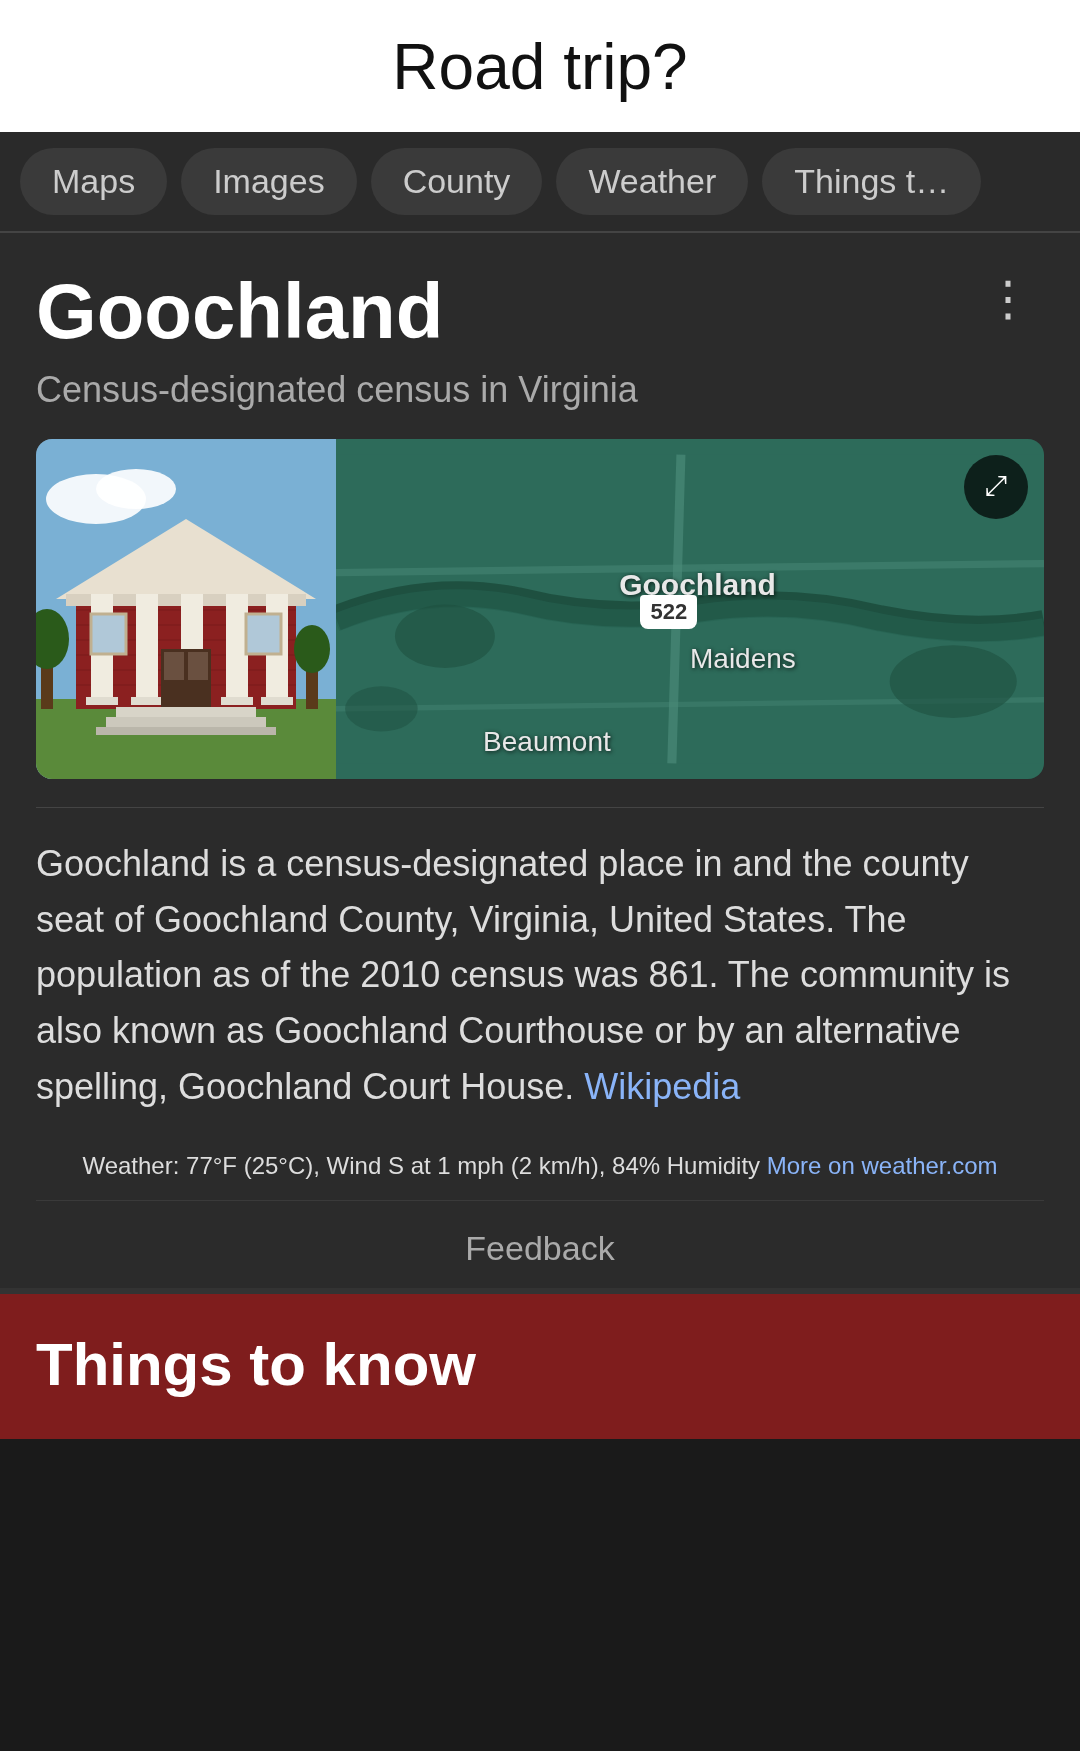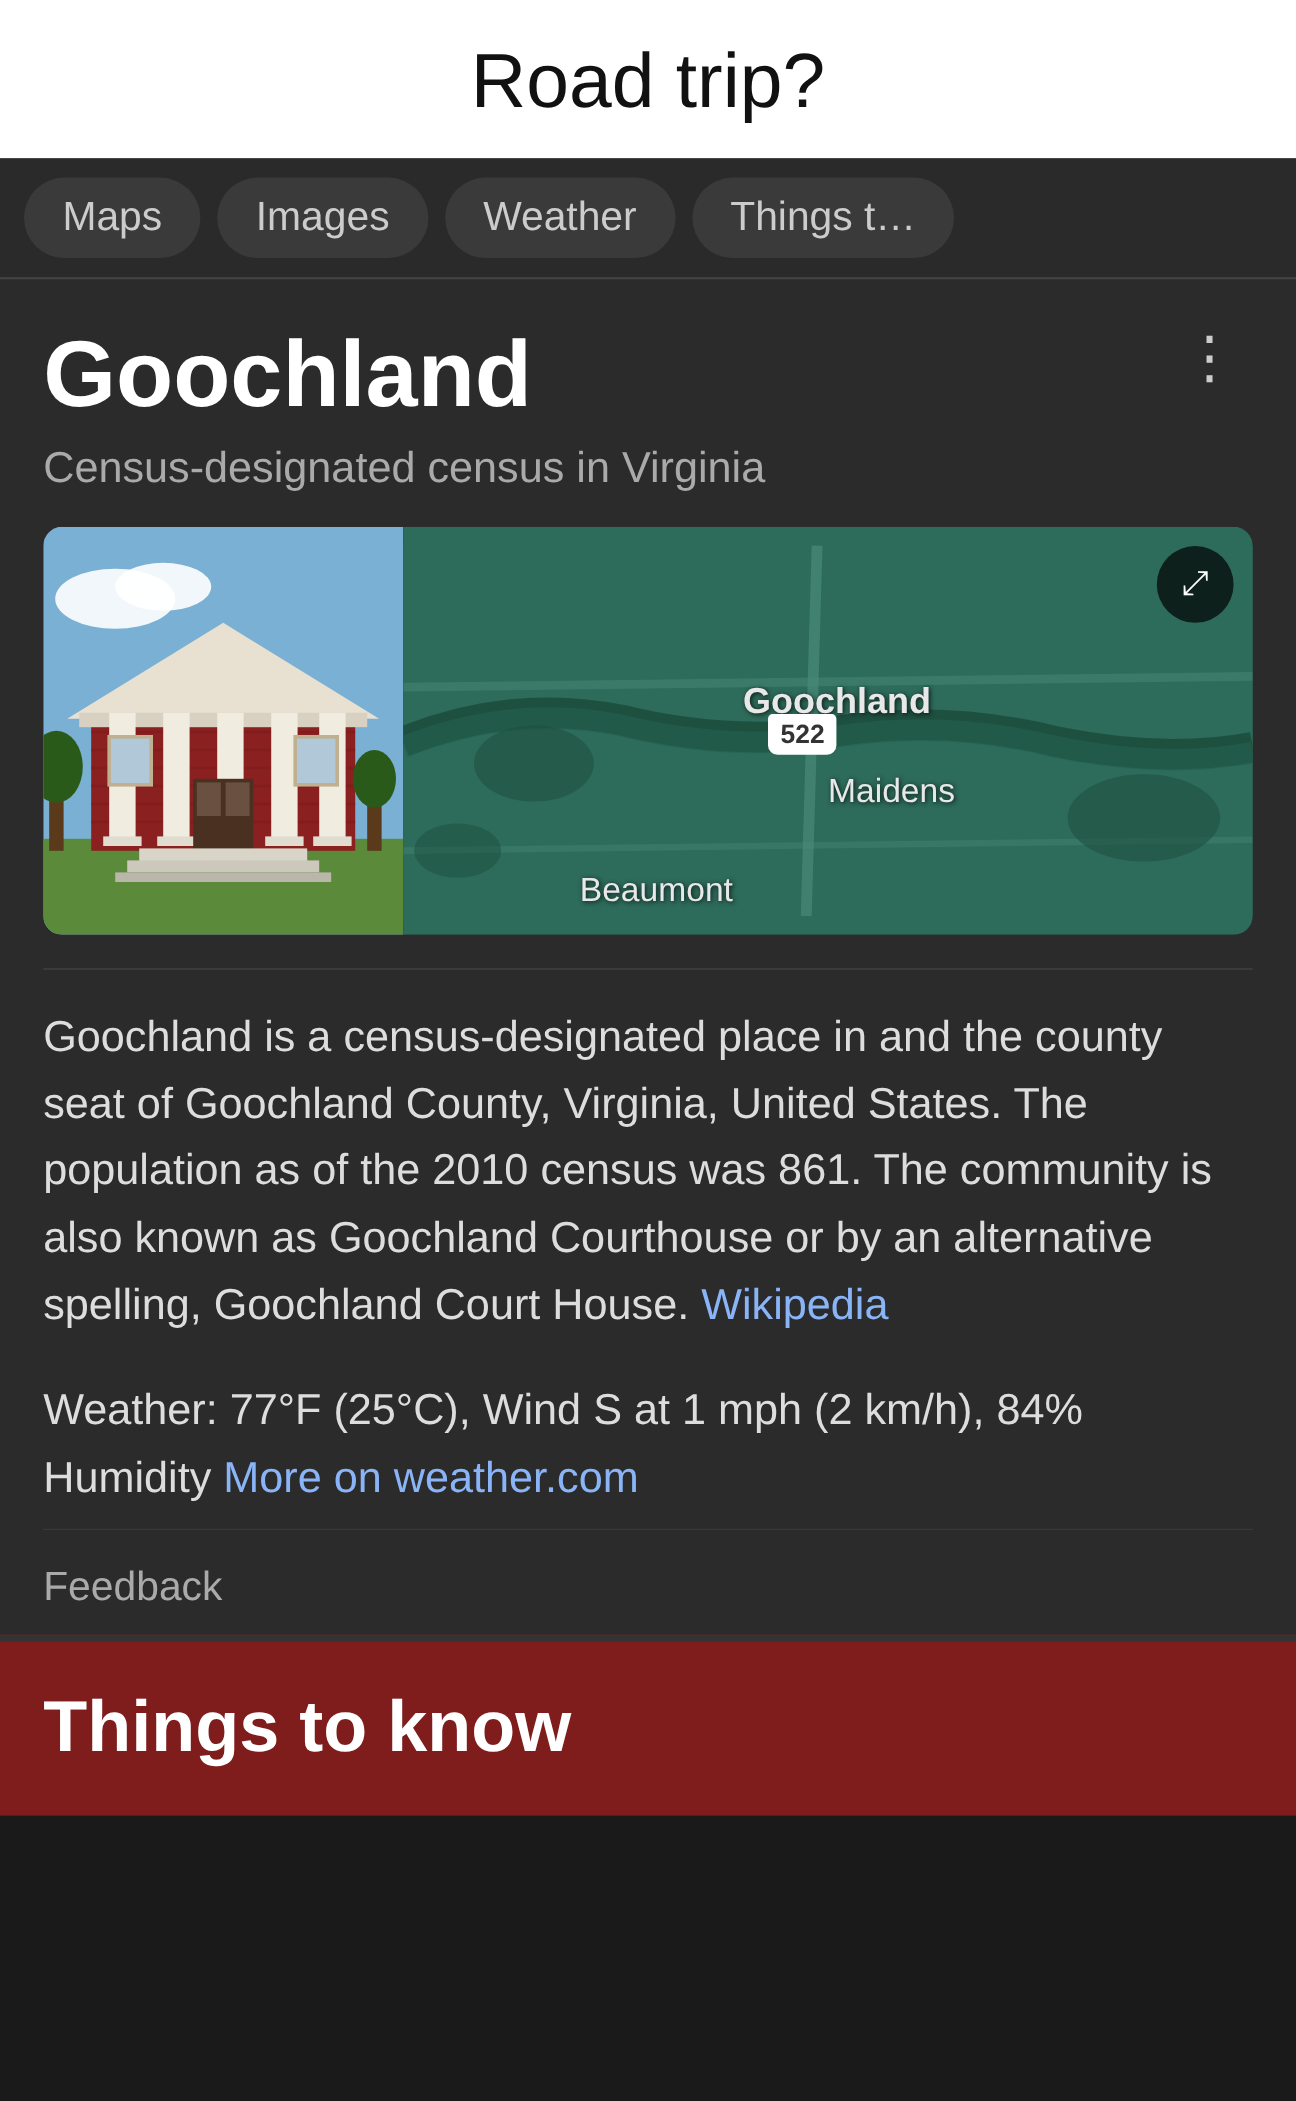--- a/index.html
+++ b/index.html
@@ -175,34 +175,35 @@
       color: #ddd;
       margin-bottom: 32px;
     }
     .description a {
       color: #8ab4f8;
       text-decoration: none;
     }
 
     
     .weather-line {
-      font-size: 36px;
+      font-size: 24px;
       color: #ddd;
       line-height: 1.55;
       margin-bottom: 16px;
+      text-align: center;
     }
     .weather-line a {
       color: #8ab4f8;
       text-decoration: none;
     }
 
     
     .feedback-row {
       display: flex;
-      justify-content: flex-start;
+      justify-content: center;
       padding: 28px 0 20px;
       border-top: 1px solid #3a3a3a;
       margin-top: 10px;
     }
     .feedback-btn {
       background: none;
       border: none;
       color: #aaa;
       font-size: 34px;
       cursor: pointer;
@@ -221,20 +222,21 @@
     }
   </style>
 </head>
 <body>
 
 <div class="search-title">Road trip?</div>
 
 <div class="tabs-bar">
   <button class="tab-pill">Maps</button>
   <button class="tab-pill">Images</button>
+  <button class="tab-pill">County</button>
   <button class="tab-pill">Weather</button>
   <button class="tab-pill">Things t…</button>
 </div>
 
 <div class="knowledge-panel">
 
   <div class="panel-header">
     <div class="panel-title">Goochland</div>
     <button class="more-options-btn">⋮</button>
   </div>

